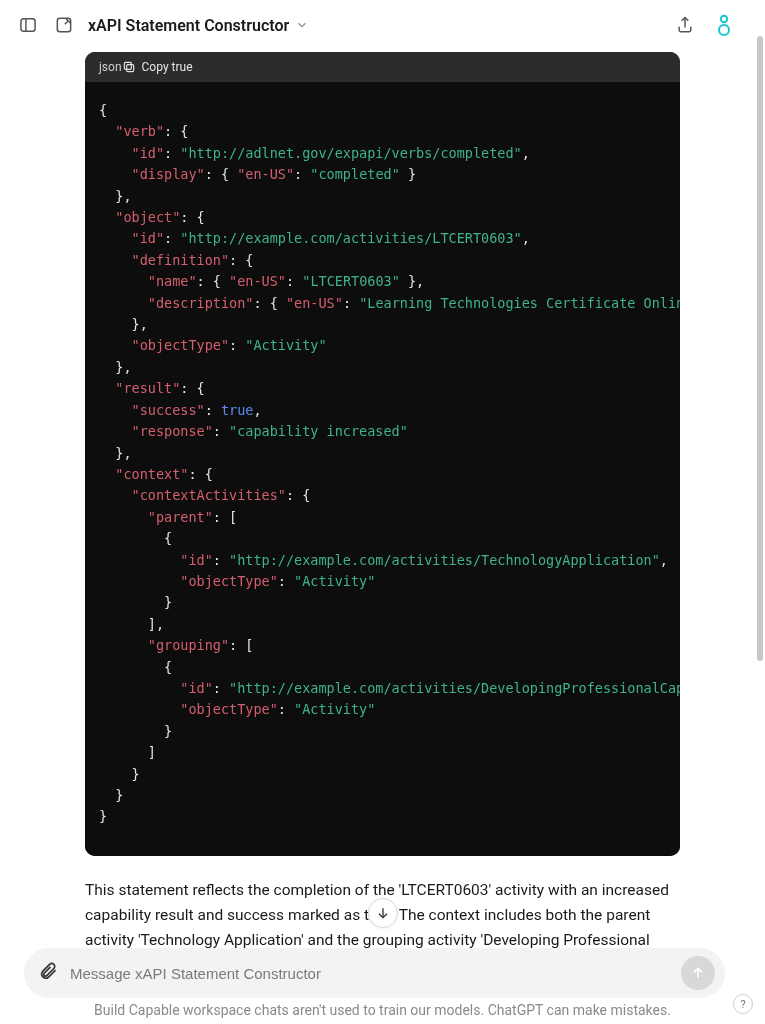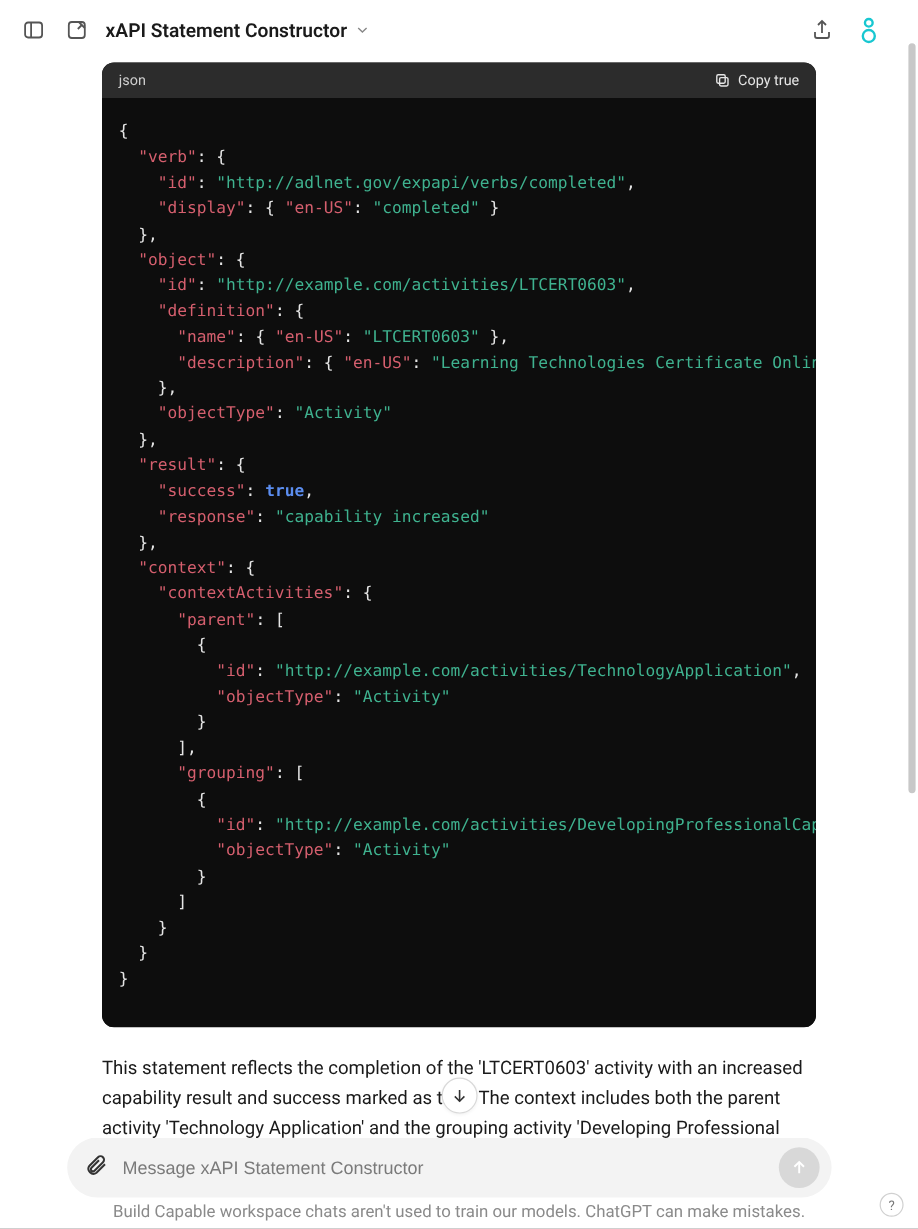--- a/index.html
+++ b/index.html
@@ -40,21 +40,21 @@
     padding: 0 85px 0 85px;
   }
 
   .code-wrap {
     border-radius: 10px;
     overflow: hidden;
     background: #0d0d0d;
     margin-top: 6px;
   }
   .code-header {
-    display:flex; align-items:center; justify-content:space-between;
+    display:flex; align-items:center; justify-content:flex-start;
     background: #2c2c2c;
     color: #cfcfcf;
     font-size: 12px;
     padding: 8px 14px;
   }
   .copy-btn {
     display:flex; align-items:center; gap:6px;
     font-size:12px; color:#e5e5e5; cursor:pointer;
   }
   .copy-btn svg { width:14px; height:14px; }
@@ -65,21 +65,21 @@
     font-family: ui-monospace, SFMono-Regular, Menlo, Consolas, monospace;
     font-size: 13.5px;
     line-height: 21.4px;
     padding: 18px 14px 28px 14px;
     white-space: pre;
     overflow:auto;
   }
   pre.code .p { color:#e5e5e5; } 
   pre.code .k { color:#d55f6e; } 
   pre.code .s { color:#3fb28f; } 
-  pre.code .b { color:#5b8def;font-weight:bold; } 
+  pre.code .b { color:#5b8def; } 
 
   .explain {
     font-size: 15.5px;
     line-height: 25px;
     color:#1a1a1a;
     margin-top: 22px;
   }
 
   .scroll-down-btn {
     position:absolute;
@@ -92,21 +92,21 @@
     background:#fff;
     display:flex; align-items:center; justify-content:center;
     box-shadow: 0 1px 3px rgba(0,0,0,.06);
     cursor:pointer;
   }
   .scroll-down-btn svg { width:16px; height:16px; color:#333; }
 
   .composer-row {
     position:absolute;
     left:0; right:16px; bottom: 26px;
-    padding: 0 56px;
+    padding: 0 24px;
   }
   .composer {
     display:flex; align-items:center;
     background:#f3f3f3;
     border-radius: 26px;
     padding: 8px 10px 8px 14px;
     gap:10px;
   }
   .composer .input {
     flex:1;

